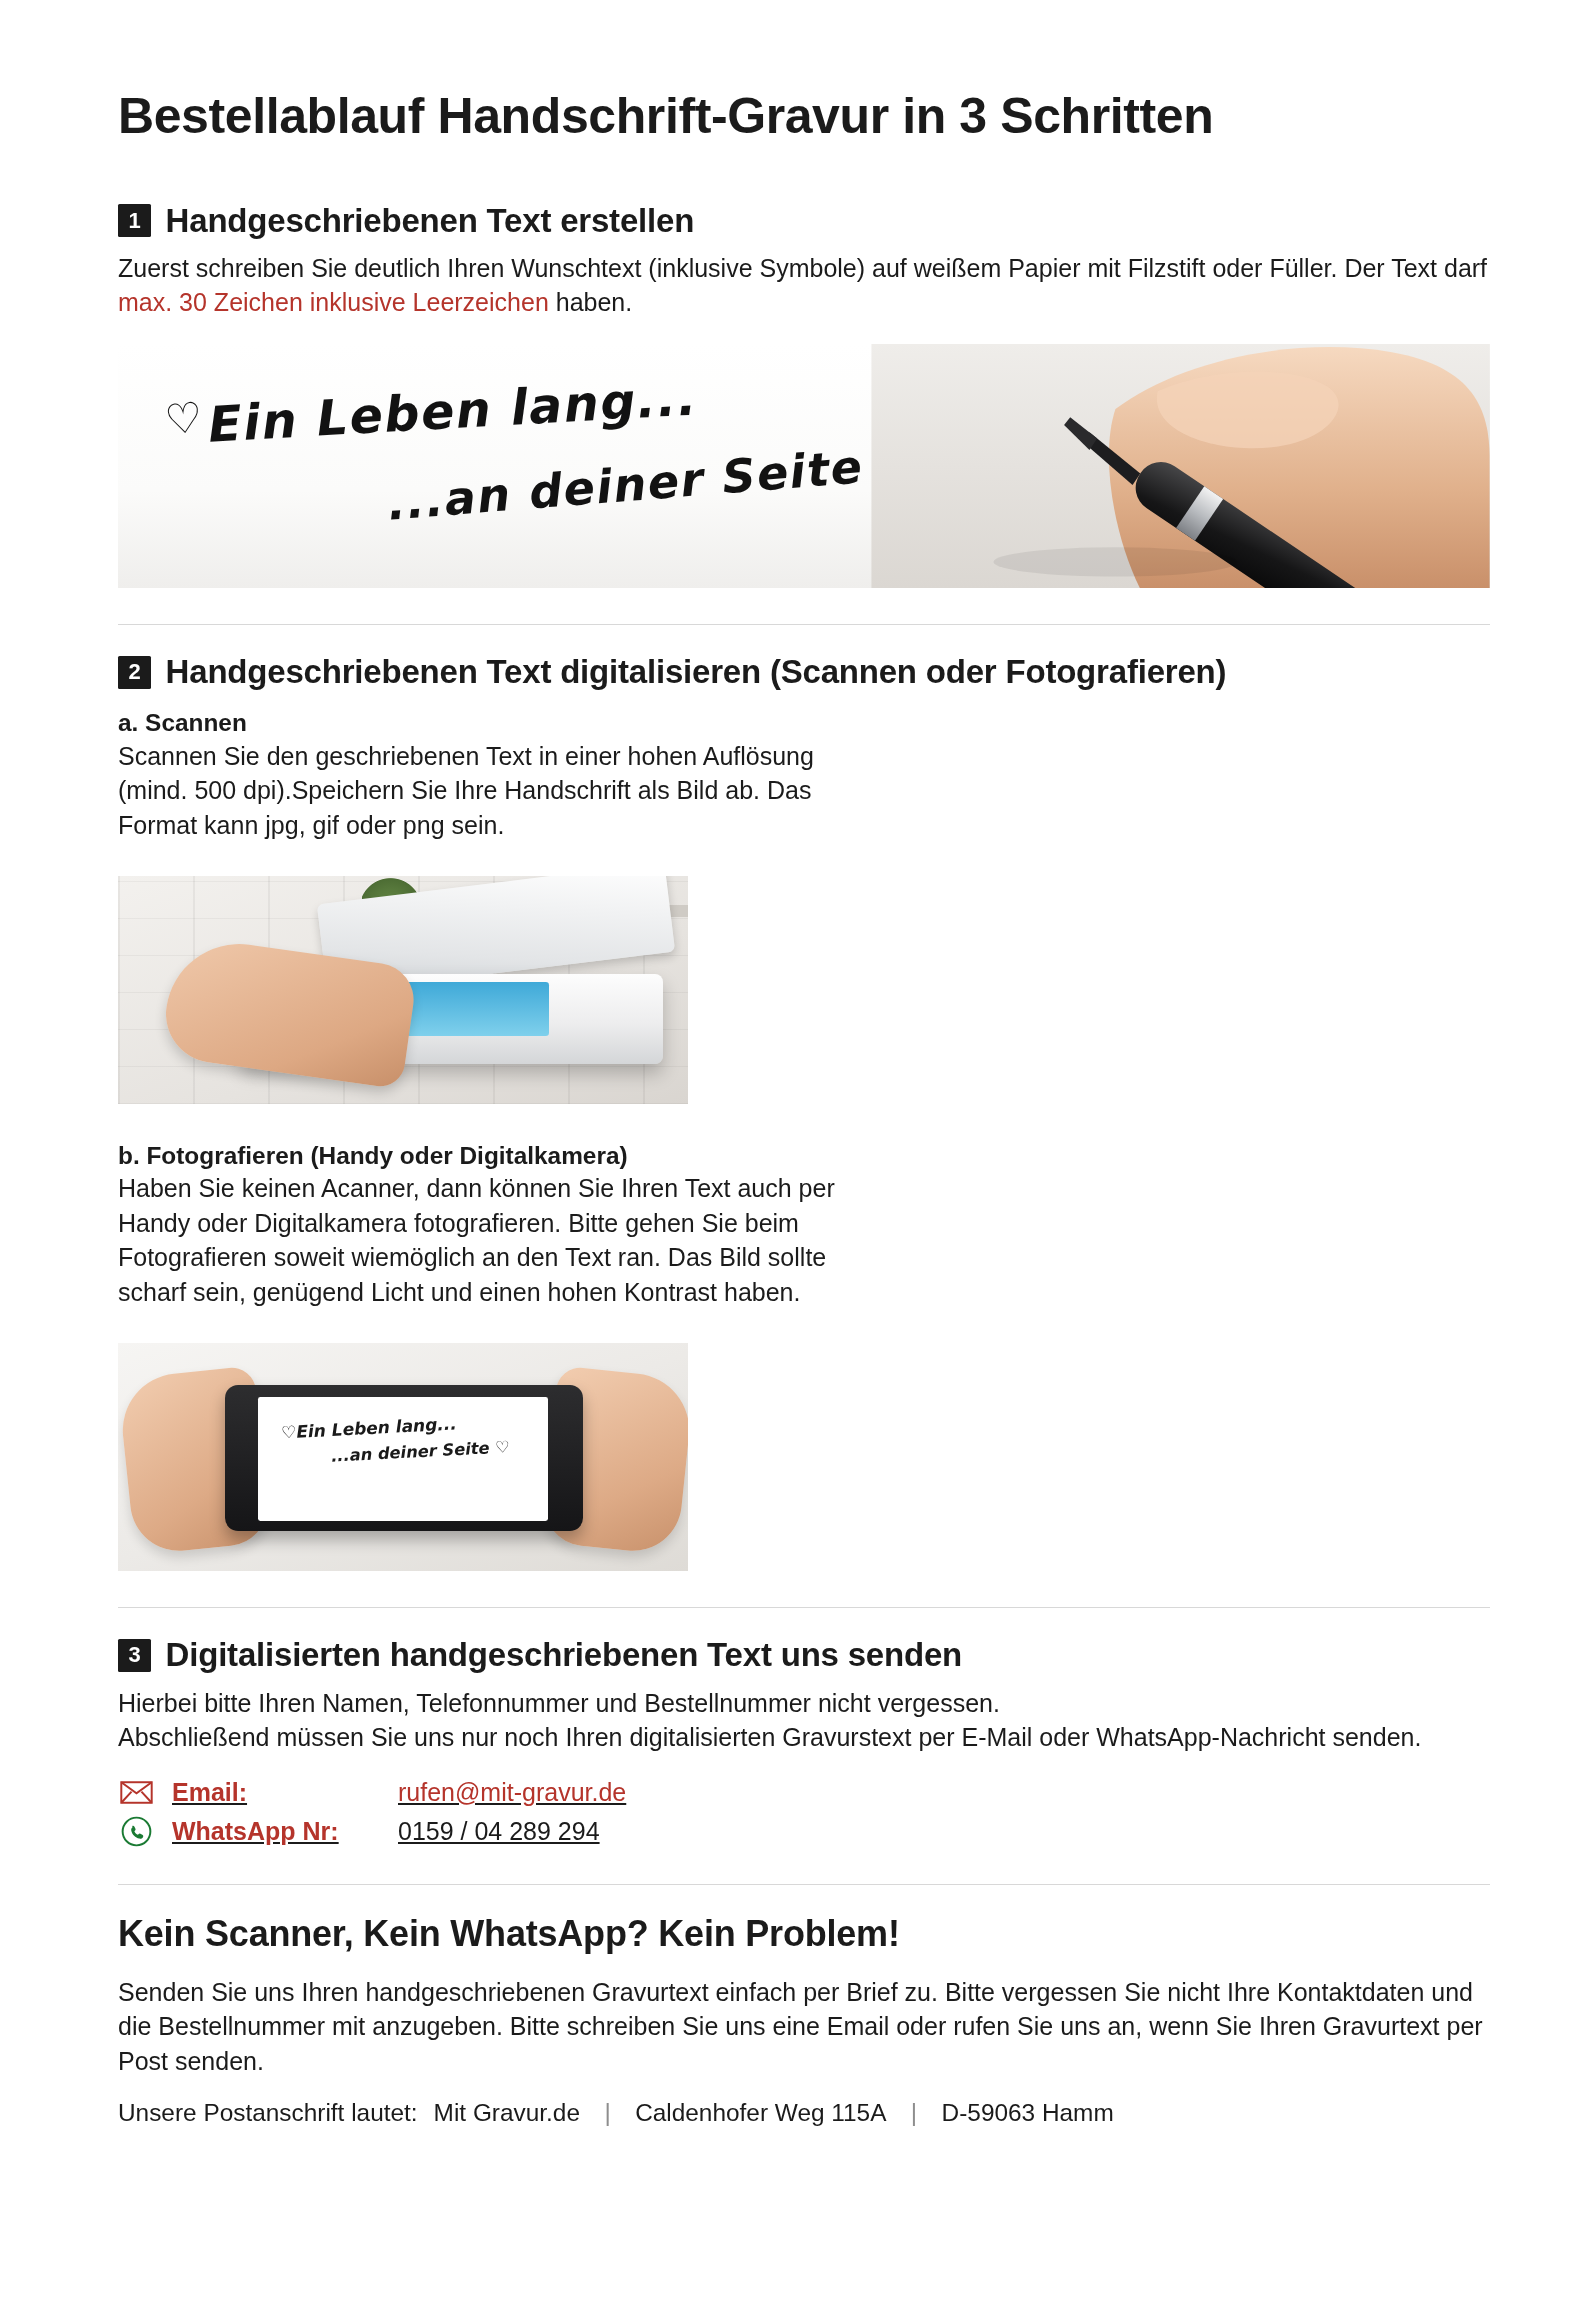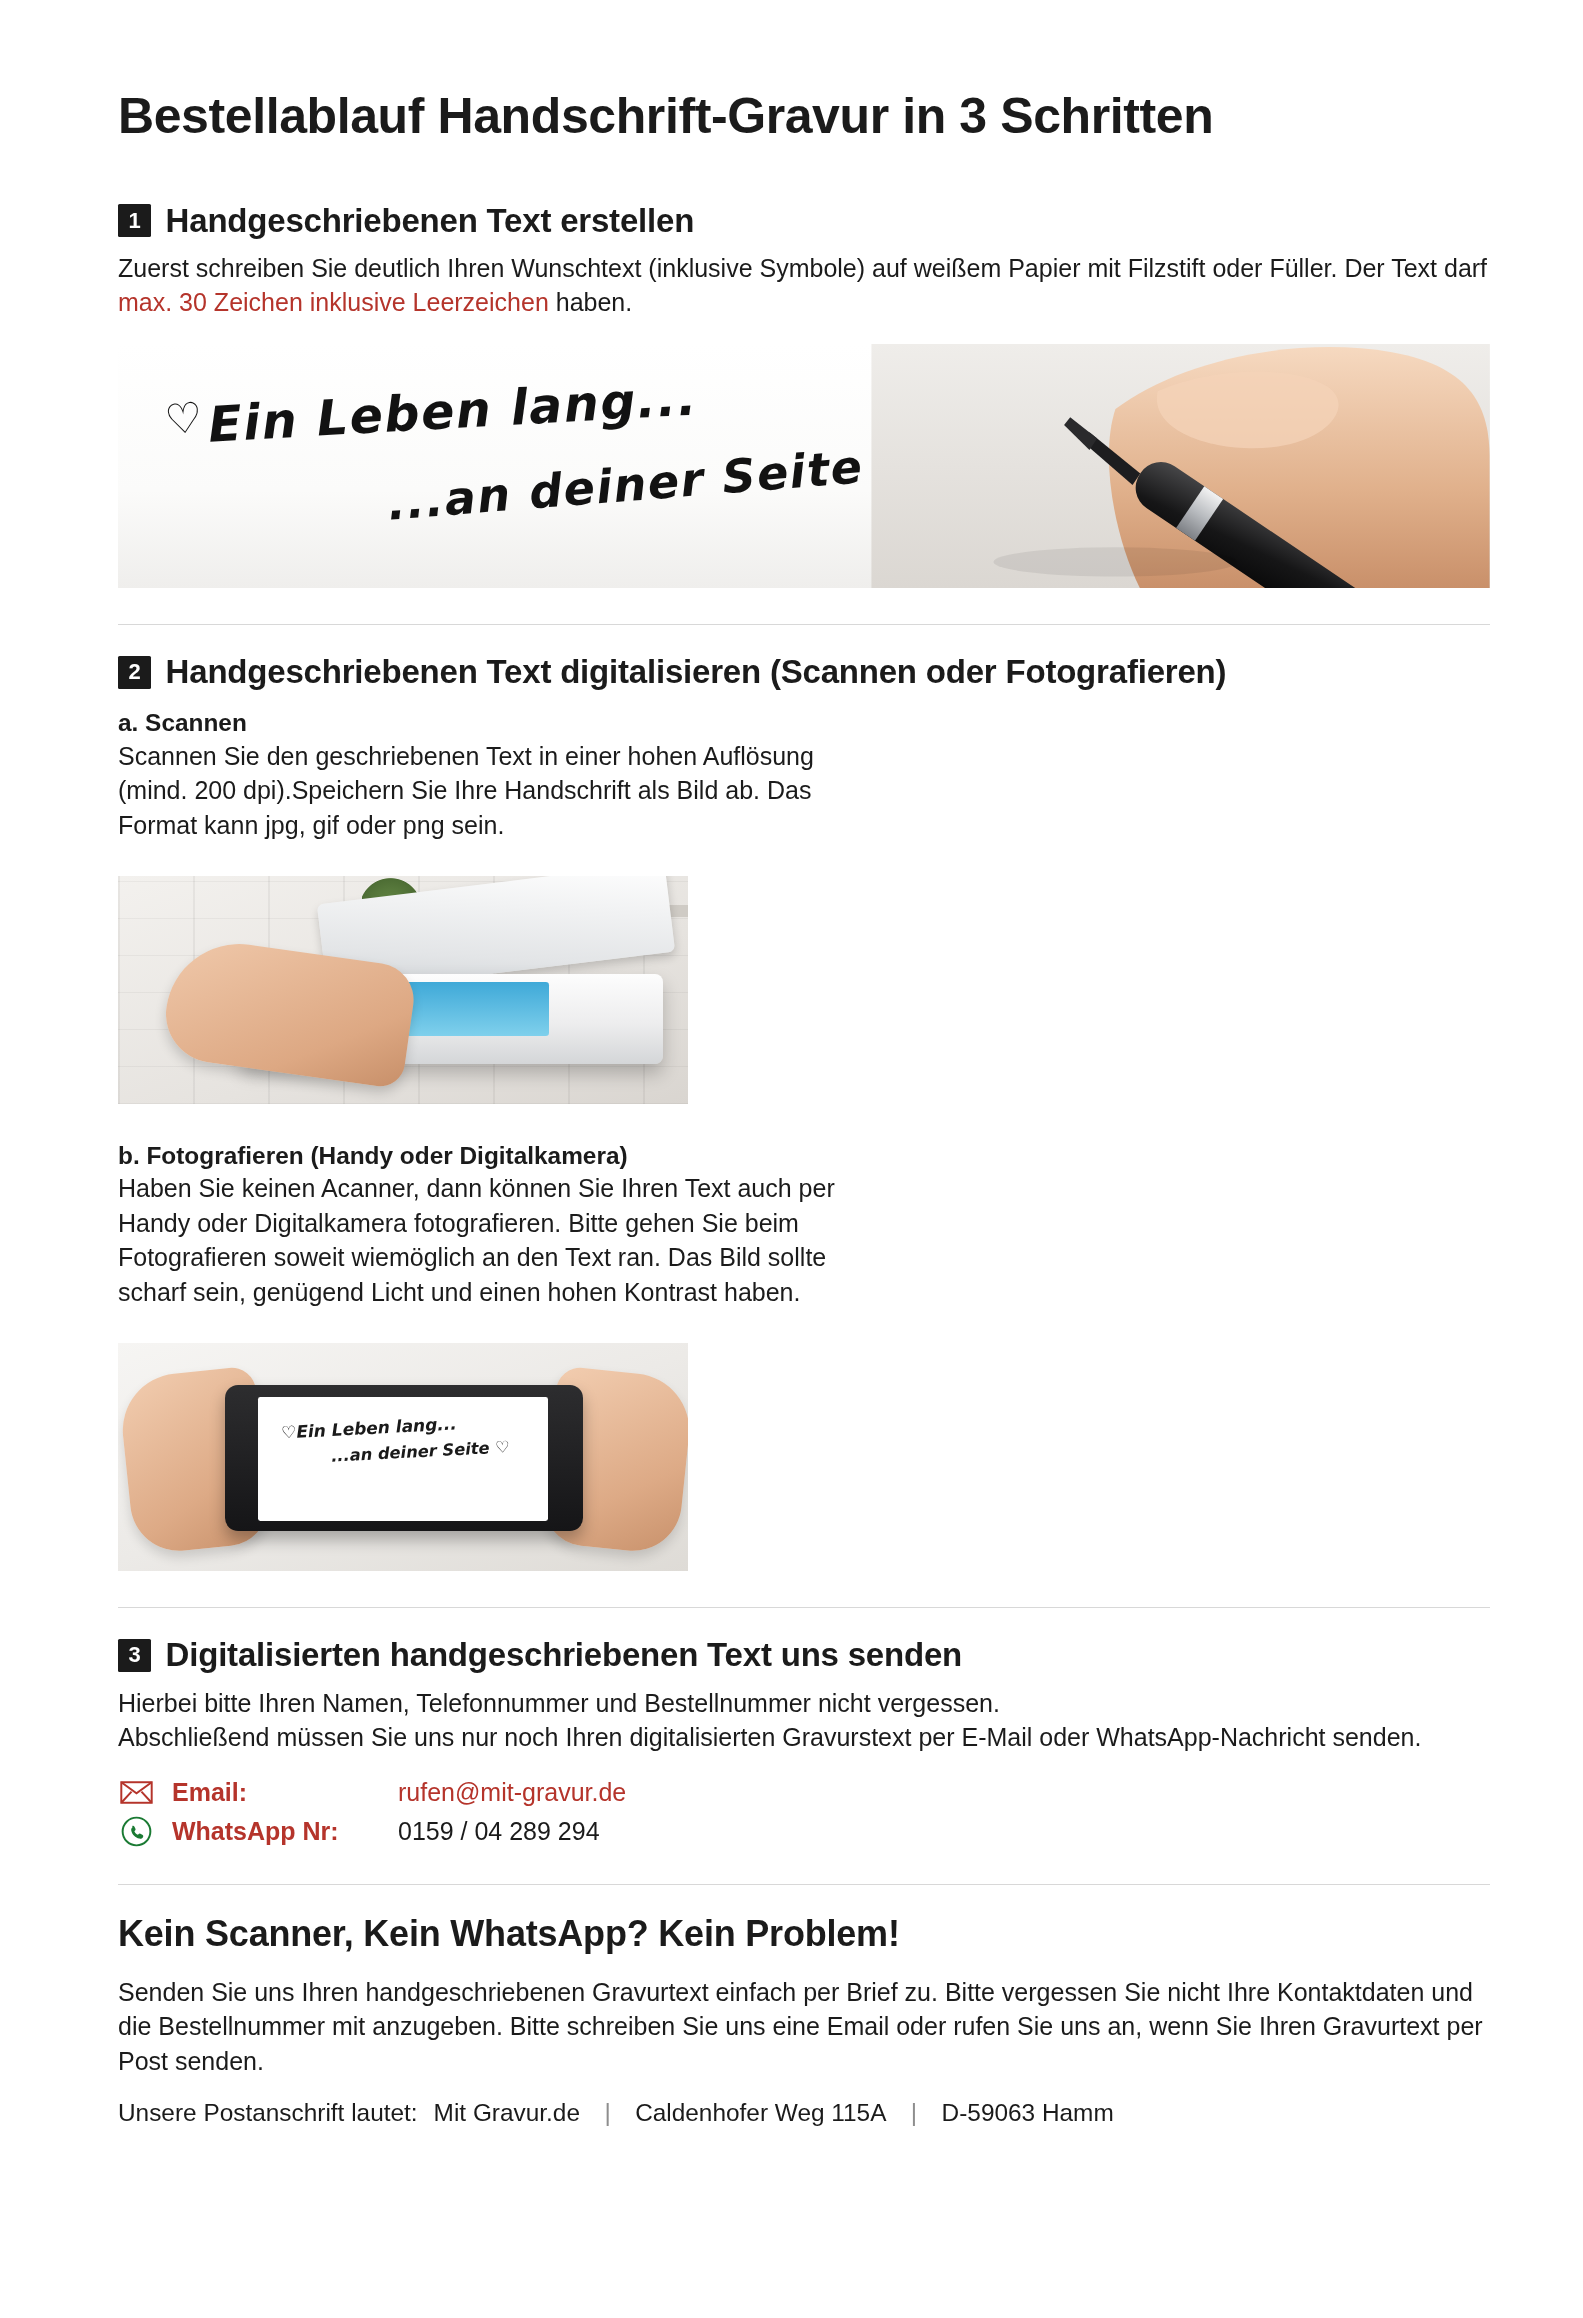--- a/index.html
+++ b/index.html
@@ -240,20 +240,21 @@
   .hand-right { left: 431px; border-radius: 24.4px 57px 49px 41px; transform: rotate(6deg); }
 
   
   .contact-rows { margin-top: 21px; }
   .contact-row {
     display: flex;
     align-items: center;
     gap: 18px;
     margin-bottom: 6.5px;
     font-size: 25px;
+    text-decoration: underline;
   }
   .contact-icon {
     width: 36px; height: 33px;
     display: inline-flex; align-items: center; justify-content: center;
     flex: 0 0 auto;
   }
   .contact-label {
     color: #b5342b;
     font-weight: bold;
     width: 208px;
@@ -344,21 +345,21 @@
 
   <section>
     <div class="step-head">
       <span class="step-num">2</span>
       <span class="step-title">Handgeschriebenen Text digitalisieren (Scannen oder Fotografieren)</span>
     </div>
 
     <div class="two-col">
       <div class="col-text">
         <div class="sub-head">a. Scannen</div>
-        <p class="body-text">Scannen Sie den geschriebenen Text in einer hohen Auflösung (mind. 200 dpi).Speichern Sie Ihre Handschrift als Bild ab. Das Format kann jpg, gif oder png sein.</p>
+        <p class="body-text">Scannen Sie den geschriebenen Text in einer hohen Auflösung (mind. 500 dpi).Speichern Sie Ihre Handschrift als Bild ab. Das Format kann jpg, gif oder png sein.</p>
       </div>
       <div class="photo">
         <div class="scan-bg"></div>
         <div class="scan-shelf"></div>
         <div class="scan-plant"></div>
         <div class="scan-lid"></div>
         <div class="scan-base"></div>
         <div class="scan-glass"></div>
         <div class="scan-hand"></div>
       </div>

